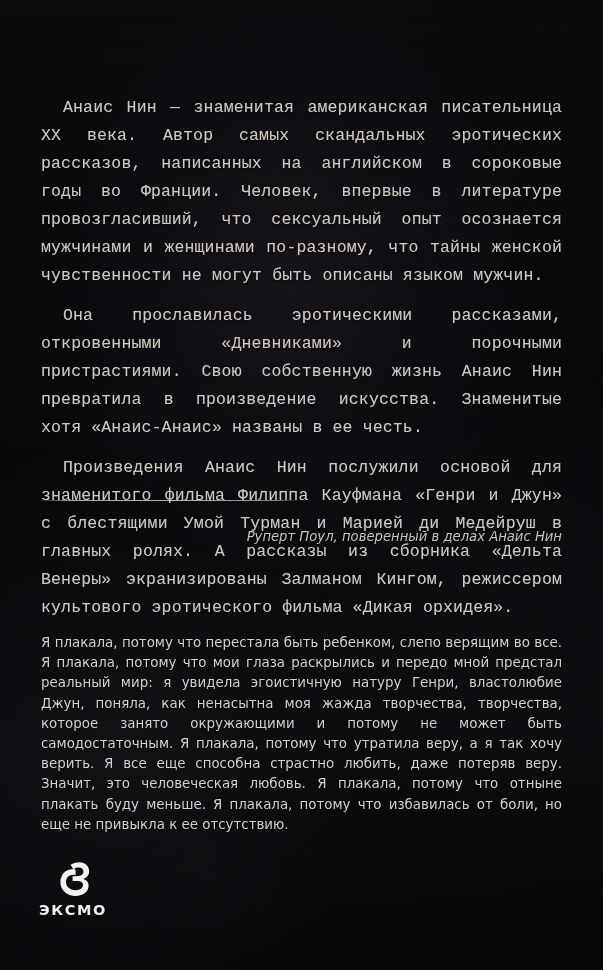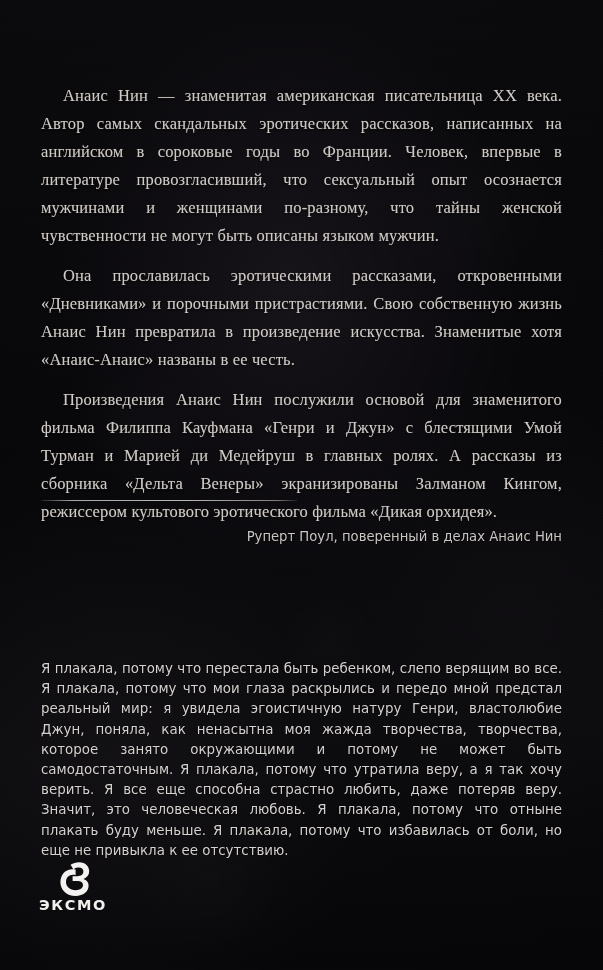--- a/index.html
+++ b/index.html
@@ -46,22 +46,22 @@
   }
 
   
   .blurb {
     position: absolute;
     left: 41px;
     top: 82px;
     width: 521px;
   }
   .blurb p {
-    margin: 0 0 12px 0;
-    font-family: Liberation Serif, serif;
+    margin: 12px 0 12px 0;
+    font-family: Liberation Mono, monospace;
     font-weight: 400;
     font-size: 16.5px;
     line-height: 28px;
     letter-spacing: 0.15px;
     color: #cfc9c4;
     text-align: justify;
     text-indent: 22px;
     text-shadow: 0 0 1px rgba(255,255,255,0.28), 0 1px 2px rgba(0,0,0,0.9);
     -moz-osx-font-smoothing: grayscale;
   }
@@ -77,34 +77,35 @@
     background: linear-gradient(90deg, rgba(170,166,162,0.15) 0%, rgba(196,192,188,0.85) 12%, rgba(206,202,198,0.9) 55%, rgba(180,176,172,0.7) 92%, rgba(120,118,116,0.15) 100%);
   }
 
   
   .quote-block {
     position: absolute;
     left: 41px;
     width: 521px;
   }
   .quote-1 { top: 521px; }
-  .quote-2 { top: 659px; }
+  .quote-2 { top: 633px; }
 
   .quote-text {
     margin: 0;
     font-family: "DejaVu Sans", "Liberation Sans", sans-serif;
     font-size: 13.4px;
     line-height: 20.2px;
     color: #d5d1ce;
     text-align: justify;
     text-shadow: 0 0 1px rgba(0,0,0,0.85);
   }
   .quote-attr {
     margin: 6px 0 0 0;
     font-family: "DejaVu Sans", "Liberation Sans", sans-serif;
+    font-style: italic;
     font-size: 13.2px;
     line-height: 20px;
     color: #c9c5c2;
     text-align: right;
     text-shadow: 0 0 1px rgba(0,0,0,0.85);
   }
 
   
   .logo {
     position: absolute;
@@ -114,20 +115,21 @@
     display: flex;
     flex-direction: column;
     align-items: center;
   }
   .logo-mark {
     display: block;
     width: 34px;
     height: 38px;
   }
   .logo-wordmark {
+    margin-top: 5px;
     font-family: "DejaVu Sans", "Liberation Sans", sans-serif;
     font-weight: 700;
     font-size: 14.5px;
     letter-spacing: 1.6px;
     color: #f2f0ee;
     line-height: 1;
   }
 </style>
 </head>
 <body>

